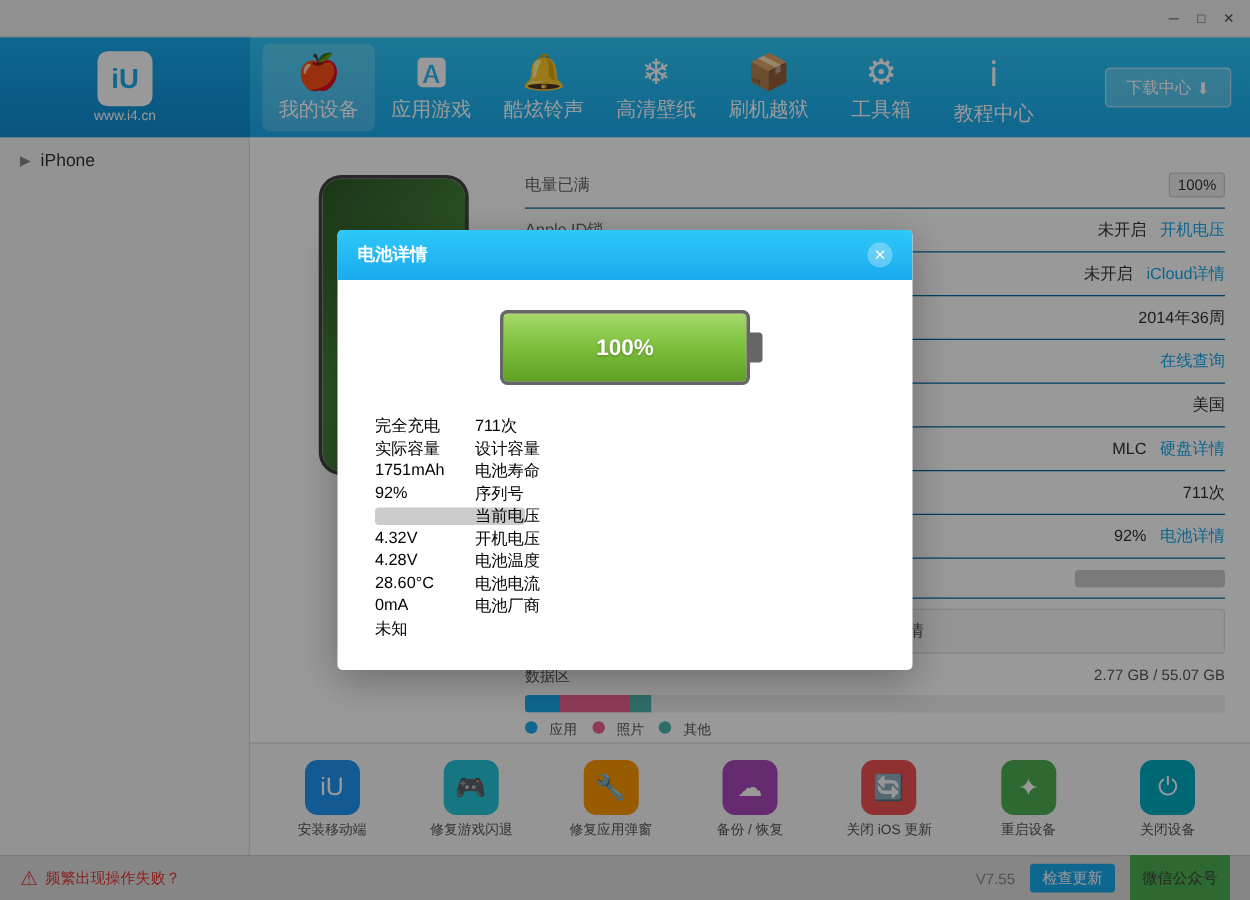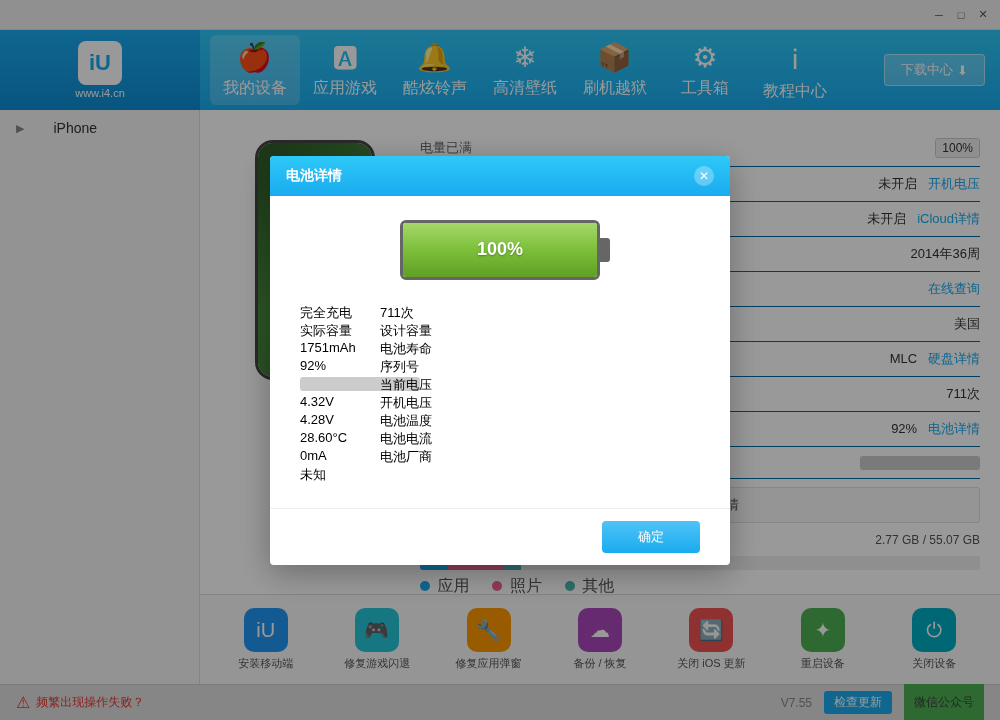--- a/index.html
+++ b/index.html
@@ -59,21 +59,21 @@
     
     .sidebar {
       width: 200px; background: #f5f5f5; border-right: 1px solid #ddd;
       height: 100%; flex-shrink: 0;
     }
     .sidebar-item {
       display: flex; align-items: center; padding: 10px 16px; cursor: pointer;
       font-size: 13px; color: #333;
     }
     .sidebar-arrow { margin-right: 8px; font-size: 11px; color: #888; }
-    .sidebar-label { font-size: 14px; margin-left: 21px; }
+    .sidebar-label { font-size: 14px; }
 
     
     .content { flex: 1; position: relative; background: #fff; overflow: hidden; }
 
     
     .device-preview {
       position: absolute; left: 30px; top: 10px; width: 170px;
       height: 100%; display: flex; align-items: flex-start; justify-content: center;
     }
     .phone-frame {
@@ -109,21 +109,21 @@
 
     
     .storage-section { padding: 10px 0; }
     .storage-bar-container {
       width: 100%; height: 14px; background: #eee; border-radius: 3px; overflow: hidden;
       display: flex; margin: 6px 0;
     }
     .storage-bar-used { background: #1aabef; height: 100%; }
     .storage-bar-photos { background: #f06292; height: 100%; }
     .storage-bar-other { background: #4db6ac; height: 100%; }
-    .storage-legend { display: flex; gap: 23px; font-size: 16px; color: #555; }
+    .storage-legend { display: flex; gap: 12px; font-size: 11px; color: #555; font-family: Liberation Mono, monospace; }
     .legend-dot { width: 10px; height: 10px; border-radius: 50%; display: inline-block; margin-right: 3px; }
 
     
     .bottom-toolbar {
       position: absolute; bottom: 0; left: 0; right: 0; height: 90px;
       background: #f8f8f8; border-top: 1px solid #ddd;
       display: flex; align-items: center; justify-content: space-around; padding: 8px 10px;
     }
     .tool-item {
       display: flex; flex-direction: column; align-items: center; cursor: pointer;
@@ -450,17 +450,14 @@
           <div class="mlabel">开机电压</div>
           <div class="mvalue">4.28V</div>
           <div class="mlabel">电池温度</div>
           <div class="mvalue">28.60°C</div>
           <div class="mlabel">电池电流</div>
           <div class="mvalue">0mA</div>
           <div class="mlabel">电池厂商</div>
           <div class="mvalue">未知</div>
         </div>
     </div>
-    <div class="modal-footer">
-      <button class="confirm-btn">确定</button>
-    </div>
   </div>
 </div>
 
 </body></html>

